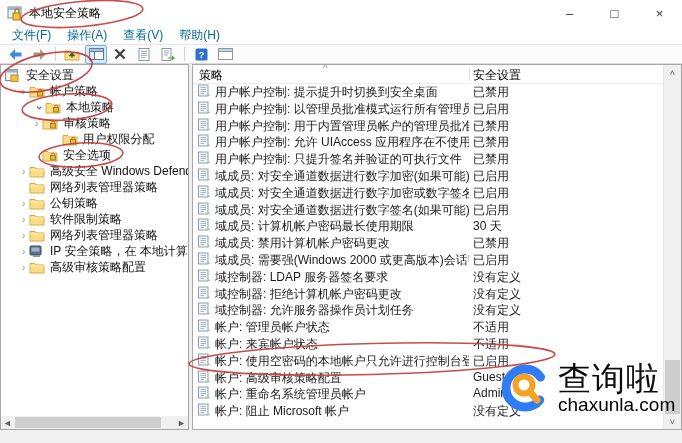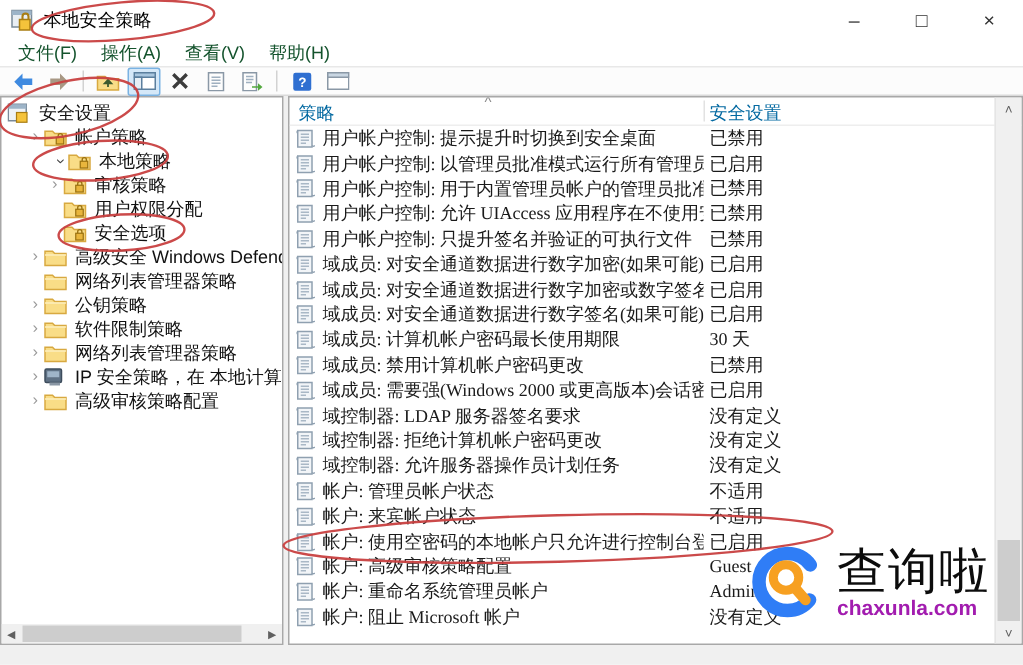--- a/index.html
+++ b/index.html
@@ -12,21 +12,21 @@
 
   
   .titlebar{height:26px;background:#ffffff;display:flex;align-items:center;padding-left:7px;}
   .title-icon{width:16px;height:16px;flex:none;display:flex}
   .title-text{margin-left:6px;color:#000;}
   .win-controls{margin-left:auto;display:flex;height:100%;}
   .wc{width:45px;height:26px;display:flex;align-items:center;justify-content:center;color:#333;font-size:13px;}
 
   
   .menubar{height:18px;background:#ffffff;display:flex;align-items:center;padding-left:4px;}
-  .menu-item{padding:1px 8px;color:#14532d;}
+  .menu-item{padding:1px 8px;color:#0369a1;}
 
   
   .toolbar{height:20px;background:#fcfcfc;border-top:1px solid #e8e8e8;border-bottom:1px solid #dadada;
     display:flex;align-items:center;padding-left:4px;gap:2px;box-sizing:border-box;}
   .tbtn{width:20px;height:17px;display:flex;align-items:center;justify-content:center;border:1px solid transparent;border-radius:2px;}
   .tbtn.active{background:#d5e8f8;border:1px solid #7ab2e2;}
   .tsep{width:1px;height:14px;background:#d2d2d2;margin:0 3px;}
 
   
   .main{position:absolute;top:64px;left:0;right:0;bottom:13px;display:flex;background:#f0f0f0;}
@@ -41,45 +41,45 @@
   .tree-ico{width:17px;height:14px;flex:none;margin-right:4px;display:flex;align-items:center;}
   .tree-label{color:#111;}
 
   
   .hscroll{position:absolute;left:0;right:0;bottom:0;height:13px;background:#f0f0f0;display:flex;align-items:center;}
   .harrow{width:13px;height:13px;flex:none;display:flex;align-items:center;justify-content:center;color:#606060;font-size:9px;}
   .hthumb{height:11px;width:146px;background:#cdcdcd;margin-left:1px;}
 
   
   .list-header{height:18px;position:relative;border-bottom:1px solid #eee;}
-  .col-label{position:absolute;top:2px;color:#0369a1;}
+  .col-label{position:absolute;top:2px;color:#000000;}
   .col-policy{left:6px;}
   .col-setting{left:280px;}
   .sort-caret{position:absolute;left:130px;top:-2px;color:#8a8a8a;font-size:10px;}
   .col-div{position:absolute;top:2px;bottom:2px;width:1px;background:#e2e2e2;left:276px;}
   .rows{position:absolute;top:19px;left:0;right:17px;}
-  .list-row{height:16.8px;display:flex;align-items:center;position:relative;font-family:Liberation Serif, serif;}
+  .list-row{height:16.8px;display:flex;position:relative;}
   .row-ico{width:14px;height:13px;flex:none;margin:0 4px 0 4px;display:flex;align-items:center;}
   .policy{white-space:nowrap;overflow:hidden;width:254px;flex:none;}
   .setting{position:absolute;left:280px;white-space:nowrap;}
 
   
   .vscroll{position:absolute;top:0;right:0;bottom:0;width:17px;background:#f0f0f0;border-left:1px solid #e5e5e5;}
   .varrow{height:15px;display:flex;align-items:center;justify-content:center;color:#606060;font-size:9px;}
   .varrow.down{position:absolute;bottom:0;left:0;right:0;}
   .vthumb{position:absolute;left:1px;right:1px;top:295px;height:54px;background:#cdcdcd;}
 
   
   .bottom-strip{position:absolute;left:0;right:0;bottom:0;height:13px;background:#f0f0f0;}
 
   
   .watermark{position:absolute;left:498px;top:351px;width:176px;height:76px;z-index:20;display:flex;align-items:center;background:transparent;}
   .wm-text{margin-left:2px;}
   .wm-cn{font-family:"Liberation Serif",serif;font-weight:normal;font-size:33px;color:#0c0c0c;letter-spacing:1px;line-height:34px;}
-  .wm-en{font-family:"Liberation Sans",sans-serif;font-weight:bold;font-size:14px;color:#a21caf;margin-top:-2px;}
+  .wm-en{font-family:"Liberation Sans",sans-serif;font-weight:normal;font-size:19px;color:#000000;margin-top:-2px;}
 
   
   .annotations{position:absolute;inset:0;z-index:30;pointer-events:none;}
 </style>
 </head>
 <body>
 
 <div class="window">
 
   <div class="titlebar">
@@ -204,21 +204,21 @@
             <span class="expander">›</span>
             <span class="tree-ico">
               <svg width="16" height="13" viewBox="0 0 16 13">
                 <path d="M1 2.5 h5 l1.5 1.5 H15 V12 H1 Z" fill="#f9dd87" stroke="#d8a940"></path>
                 <rect x="8.5" y="6.5" width="5" height="4.5" fill="#e8b53c" stroke="#9a7110" stroke-width="0.8"></rect>
                 <path d="M9.8 6.5 v-1 a1.4 1.4 0 0 1 2.8 0 v1" fill="none" stroke="#9a7110" stroke-width="0.9"></path>
               </svg>
             </span>
             <span class="tree-label">审核策略</span>
           </div>
-          <div class="tree-item" style="padding-left: 30px;">
+          <div class="tree-item" style="padding-left: 16px; justify-content: center;">
             <span class="expander"></span>
             <span class="tree-ico">
               <svg width="16" height="13" viewBox="0 0 16 13">
                 <path d="M1 2.5 h5 l1.5 1.5 H15 V12 H1 Z" fill="#f9dd87" stroke="#d8a940"></path>
                 <rect x="8.5" y="6.5" width="5" height="4.5" fill="#e8b53c" stroke="#9a7110" stroke-width="0.8"></rect>
                 <path d="M9.8 6.5 v-1 a1.4 1.4 0 0 1 2.8 0 v1" fill="none" stroke="#9a7110" stroke-width="0.9"></path>
               </svg>
             </span>
             <span class="tree-label">用户权限分配</span>
           </div>

